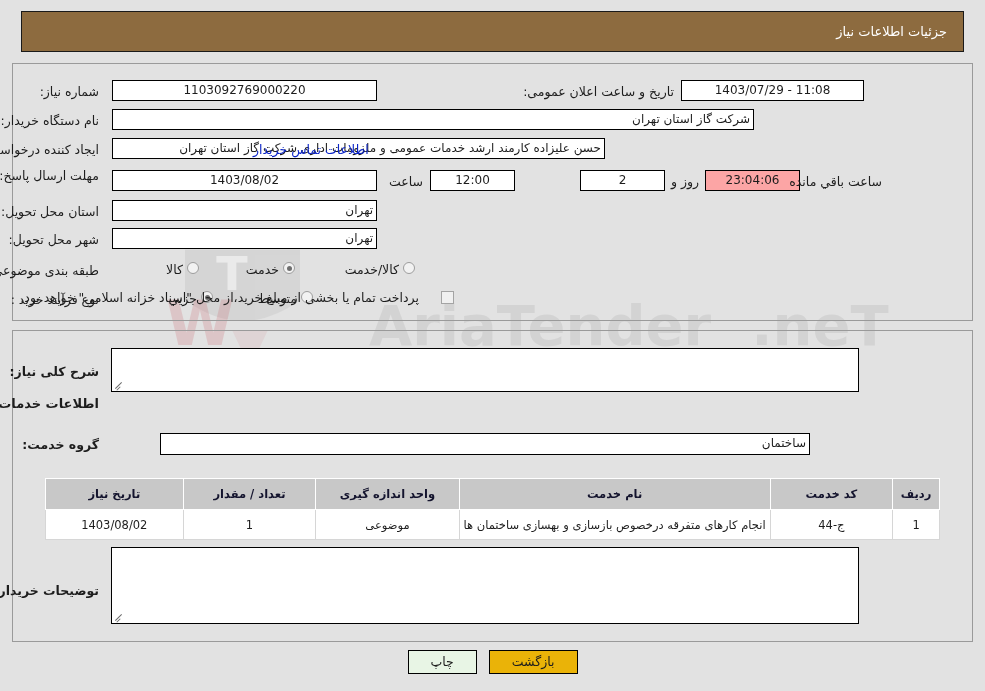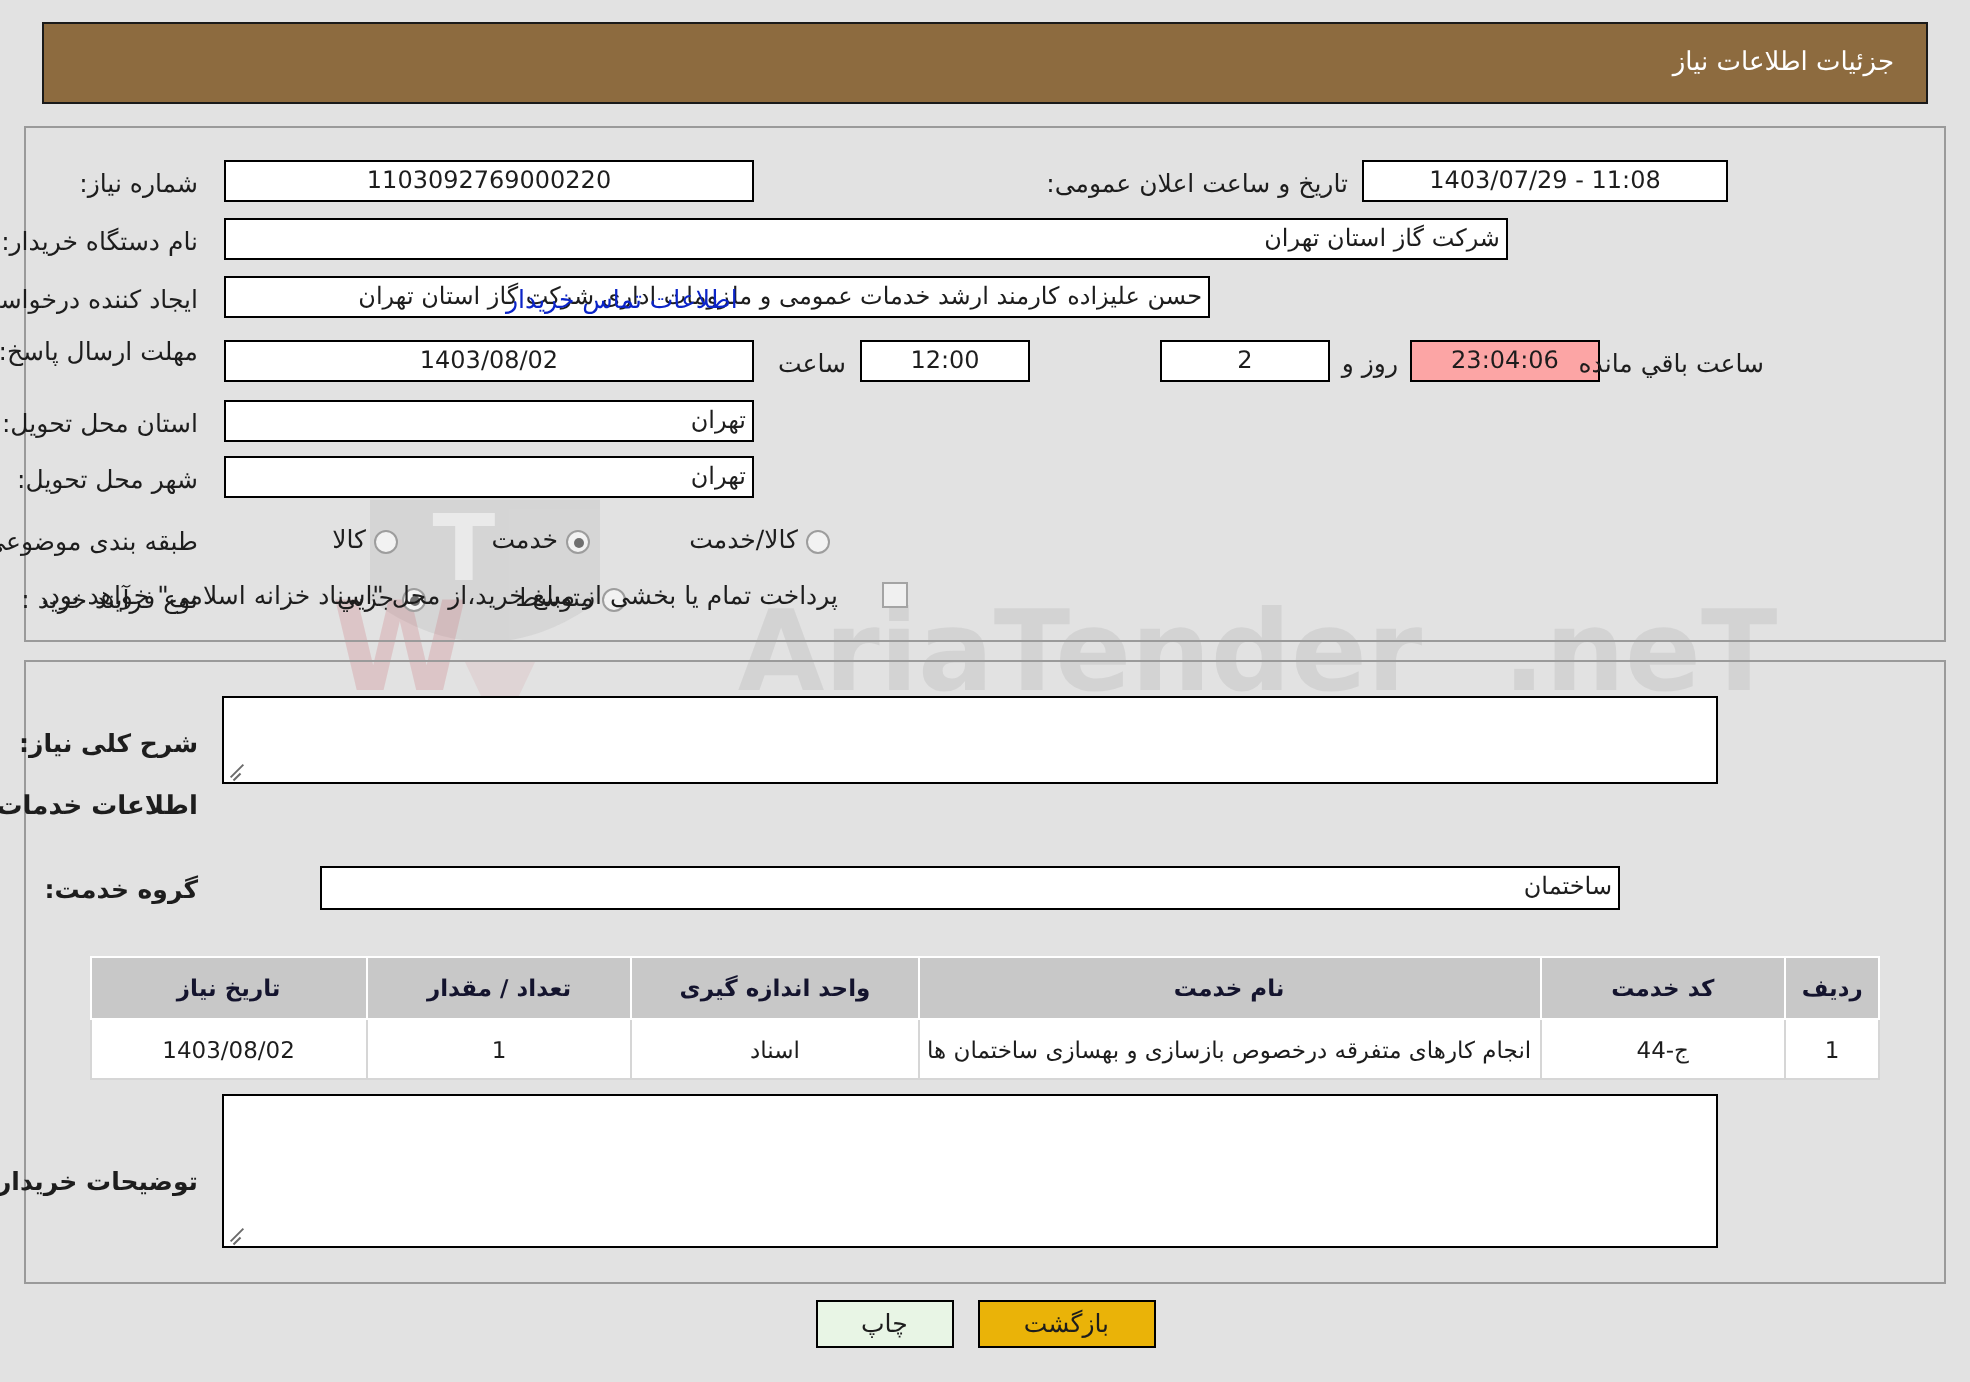--- a/index.html
+++ b/index.html
@@ -95,21 +95,21 @@
     color: #0b24c8;
     white-space: nowrap;
     cursor: pointer;
     z-index: 13;
   }
 
   
   .radio-wrap {
     position: absolute;
     display: flex;
-    align-items: flex-end;
+    align-items: flex-start;
     gap: 4px;
     z-index: 12;
     white-space: nowrap;
   }
   .radio {
     width: 12px; height: 12px;
     border-radius: 50%;
     border: 1px solid #9d9d9d;
     background: #f2f2f2;
     box-sizing: border-box;
@@ -350,21 +350,21 @@
         <th style="width:135px;">واحد اندازه گیری</th>
         <th style="width:125px;">تعداد / مقدار</th>
         <th style="width:130px;">تاریخ نیاز</th>
       </tr>
     </thead>
     <tbody>
       <tr>
         <td>1</td>
         <td>ج-44</td>
         <td class="name">انجام کارهای متفرقه درخصوص بازسازی و بهسازی ساختمان ها</td>
-        <td>اسناد</td>
+        <td>موضوعی</td>
         <td>1</td>
         <td>1403/08/02</td>
       </tr>
     </tbody>
   </table>
 </div>
 
 <div class="lbl bold" style="right:886px; top:583px;">توضیحات خریدار:</div>
 <div class="ta" style="right:126px; top:547px; width:748px; height:77px;">
   <span class="grip"></span>

